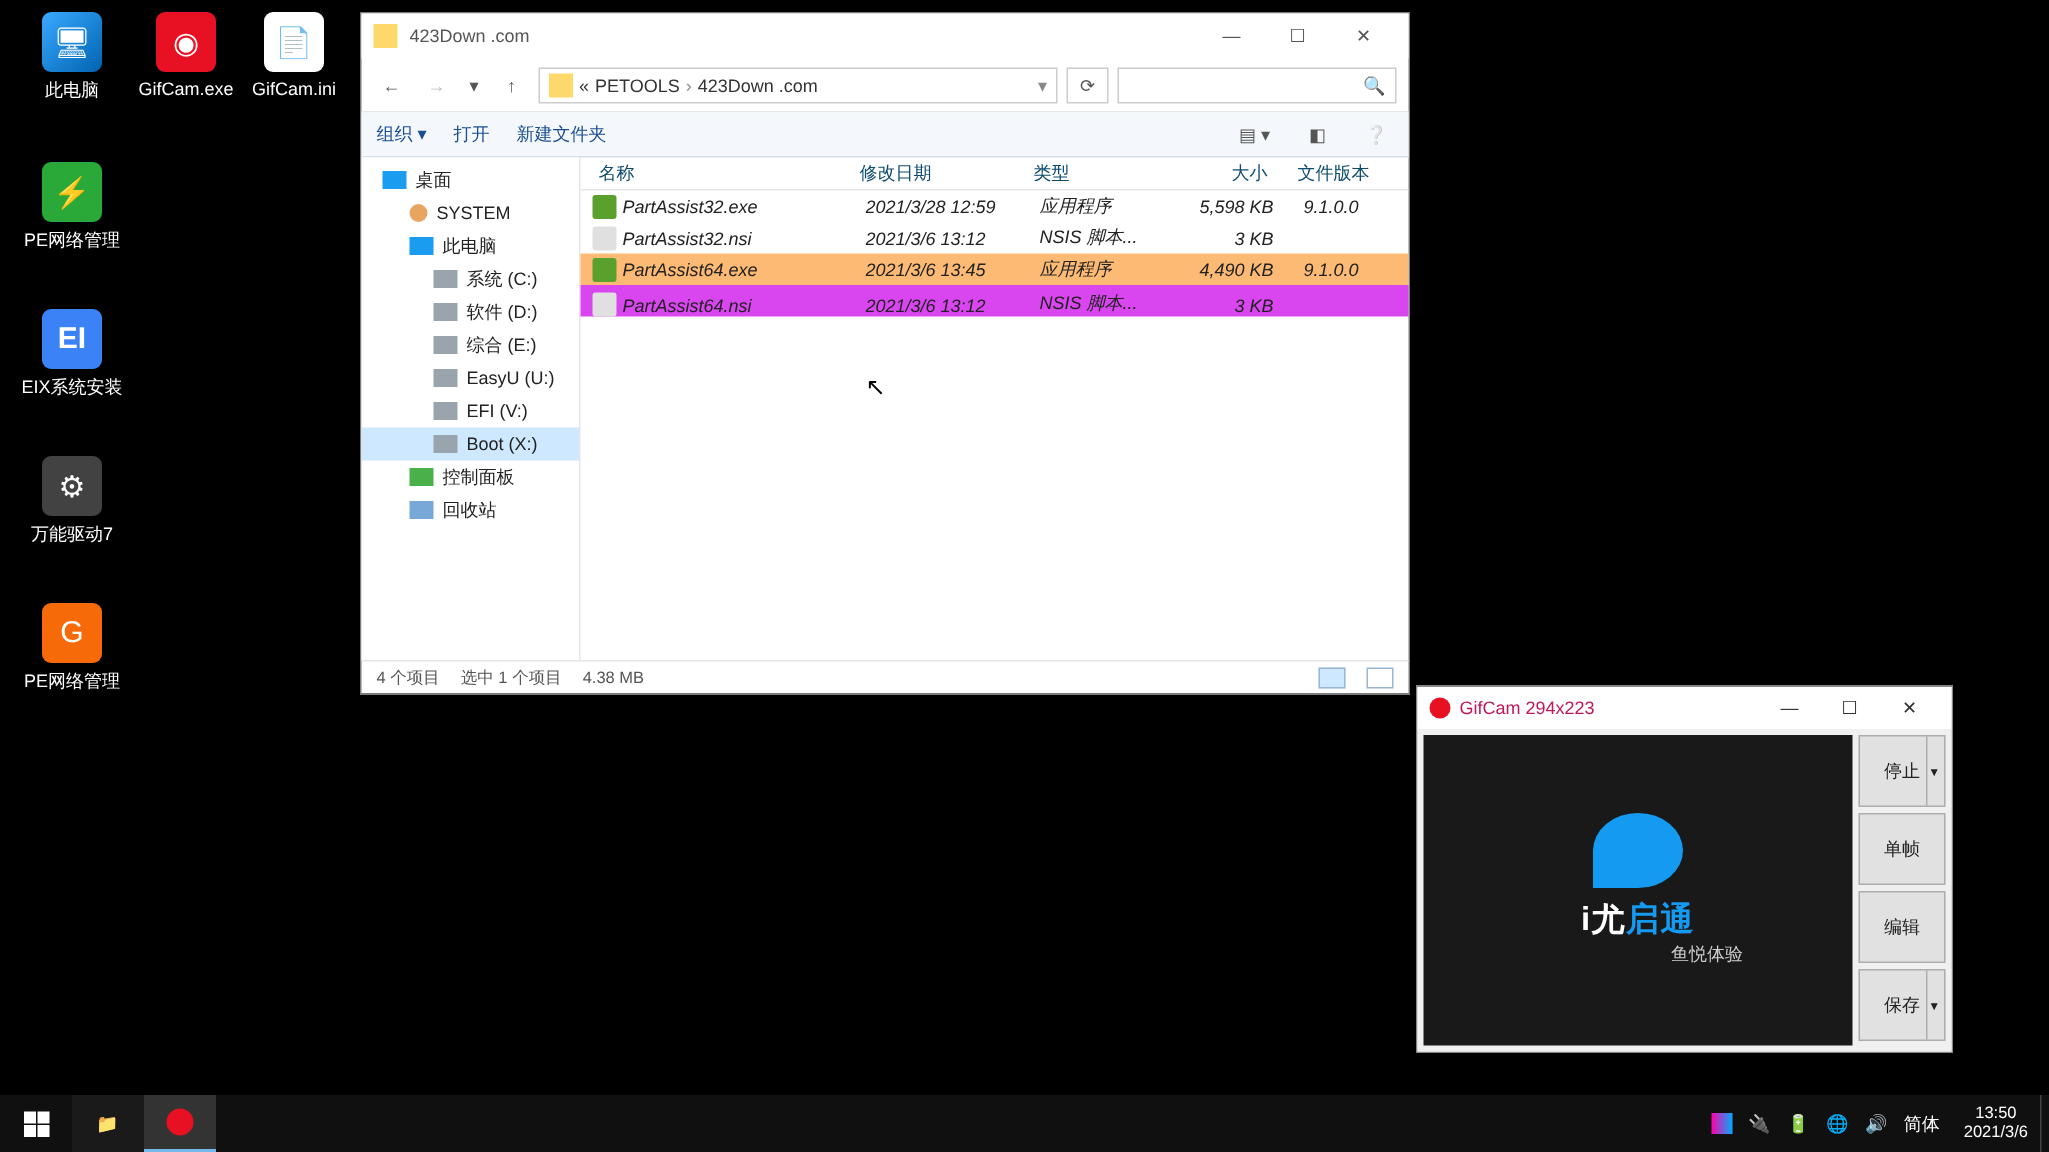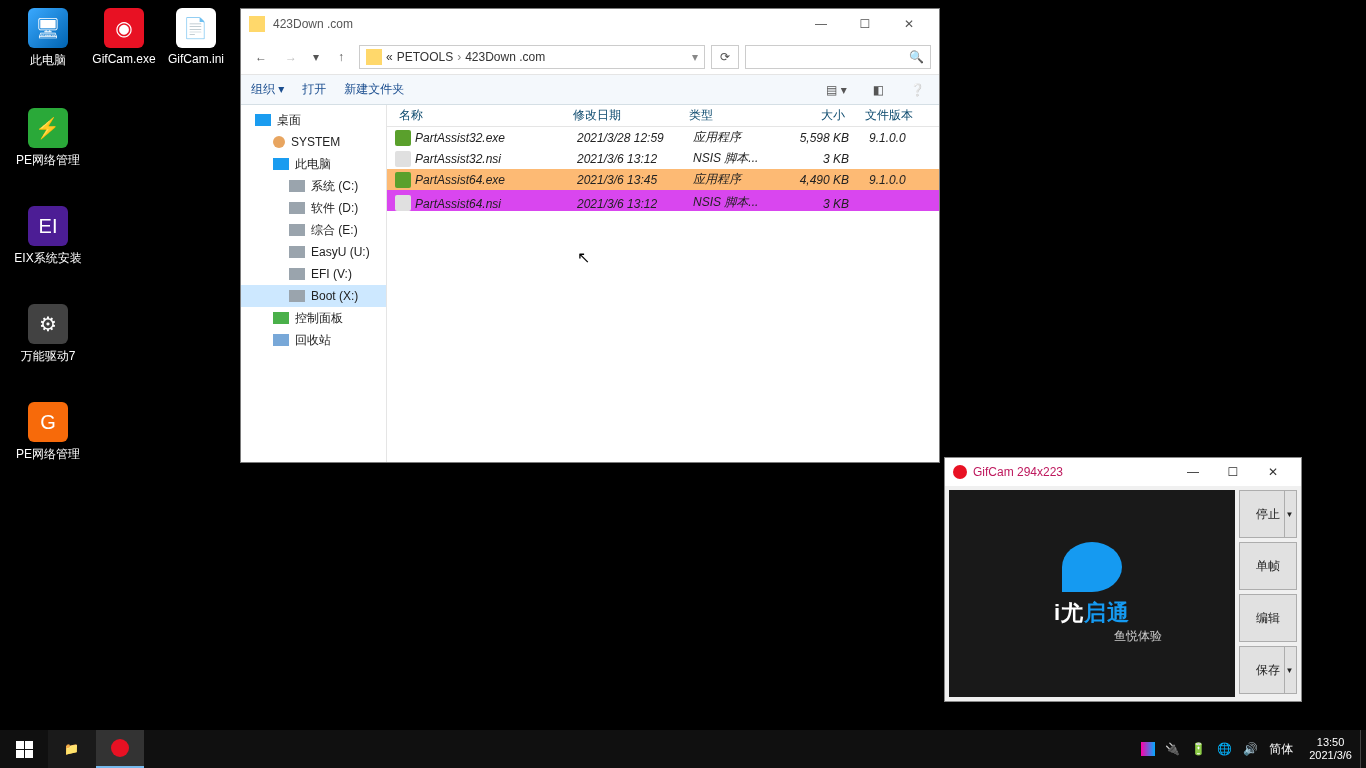--- a/index.html
+++ b/index.html
@@ -6,21 +6,21 @@
 body { width: 1366px; height: 768px; background: #000; overflow: hidden; position: relative; font-size: 12px; }
 
 
 .desktop-icon { position: absolute; width: 76px; text-align: center; color: #fff; cursor: pointer; }
 .desktop-icon .ico { width: 40px; height: 40px; margin: 0 auto 4px; border-radius: 6px; display: flex; align-items: center; justify-content: center; font-size: 20px; }
 .desktop-icon .lbl { text-shadow: 0 1px 2px #000; font-size: 12px; }
 .ico-pc { background: linear-gradient(135deg,#3aa9ff,#0063b1); }
 .ico-red { background: #e81123; color:#fff; border-radius:50%; }
 .ico-file { background: #fff; color:#555; }
 .ico-green { background: #2aa939; color:#fff; border-radius:50%; }
-.ico-darkred { background: #4c1d95; color:#fff; border-radius:50%; font-weight:normal; font-size:14px; }
+.ico-darkred { background: #3b82f6; color:#fff; border-radius:50%; font-weight:bold; font-size:14px; }
 .ico-gear { background: #424242; color:#fff; border-radius:50%; }
 .ico-orange { background: #f76a0a; color:#fff; border-radius:50%; }
 
 
 .explorer { position: absolute; left: 240px; top: 8px; width: 700px; height: 455px; background: #fff; border: 1px solid #7a7a7a; display: flex; flex-direction: column; }
 .titlebar { height: 30px; display: flex; align-items: center; padding: 0 8px; background: #fff; }
 .tb-icon { width: 16px; height: 16px; background: #ffd86b; margin-right: 8px; }
 .tb-title { flex: 1; color: #555; }
 .tb-btns { display: flex; }
 .tb-btn { width: 44px; height: 28px; display:flex; align-items:center; justify-content:center; color:#555; }
@@ -253,20 +253,28 @@
             <div class="fico nsi"></div>
     <div class="c-name">PartAssist64.nsi</div>
     <div class="c-date">2021/3/6 13:12</div>
     <div class="c-type">NSIS 脚本...</div>
     <div class="c-size">3 KB</div>
     <div class="c-ver"></div>
           </div>
         </div>
     </div>
   </div>
+  <div class="statusbar">
+    <span>4 个项目</span>
+    <span>选中 1 个项目</span>
+    <span>4.38 MB</span>
+    <span class="sp"></span>
+    <span class="view-ico active"></span>
+    <span class="view-ico"></span>
+  </div>
 </div>
 
 <div class="cursor">↖</div>
 
 <div class="gifcam">
   <div class="gc-title">
     <div class="gc-ico"></div>
     <div class="t">GifCam 294x223</div>
     <div class="gc-tbbtn">—</div>
     <div class="gc-tbbtn">☐</div>

